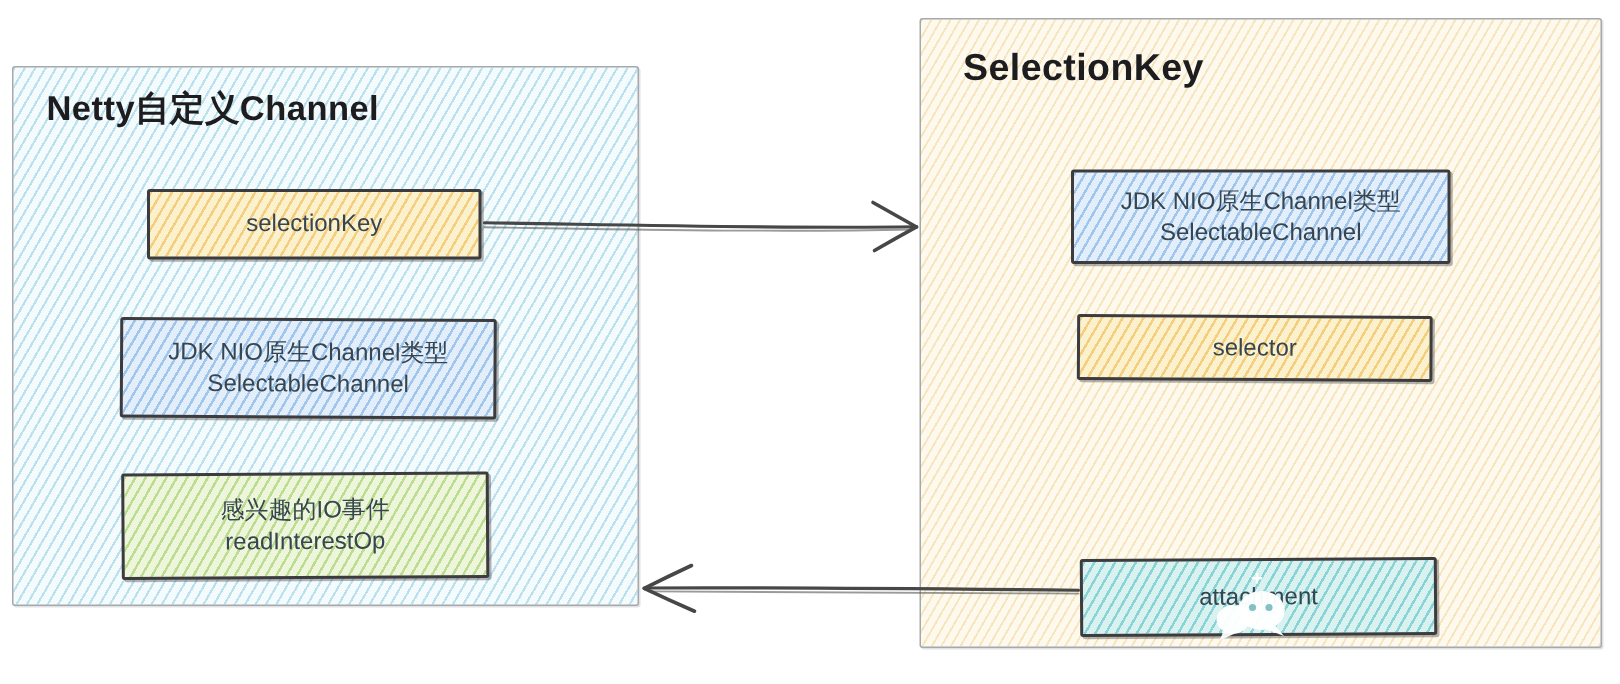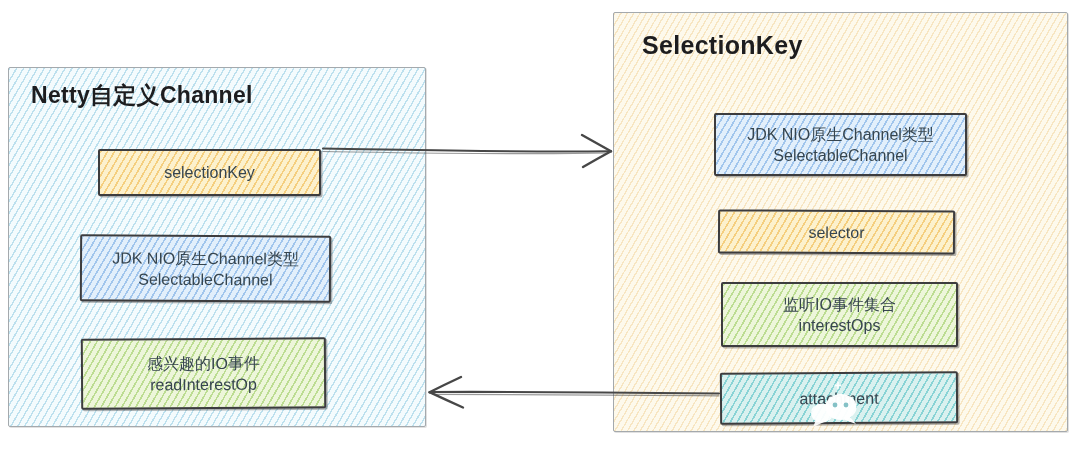--- a/index.html
+++ b/index.html
@@ -112,21 +112,21 @@
                  1px 1px 1px rgba(150,150,150,0.5);
     white-space: nowrap;
     margin-left: 4px;
   }
 </style>
 </head>
 <body>
 
 <div id="stage">
 
-  <div class="panel panel-blue" style="left:8px; top:44px; width:418px; height:360px;margin-top:23px;">
+  <div class="panel panel-blue" style="left:8px; top:44px; width:418px; height:360px;">
     <div class="panel-title" style="left:22px; top:12px; font-size:23px;">Netty自定义Channel</div>
 
     <div class="fbox box-orange" style="left:89px; top:81px; width:223px; height:47px;">
       <div class="line">selectionKey</div>
     </div>
 
     <div class="fbox box-blue tilt-b" style="left:71px; top:167px; width:251px; height:67px;">
       <div class="line">JDK NIO原生Channel类型</div>
       <div class="line">SelectableChannel</div>
     </div>
@@ -142,24 +142,20 @@
 
     <div class="fbox box-blue" style="left:100px; top:100px; width:253px; height:63px;">
       <div class="line">JDK NIO原生Channel类型</div>
       <div class="line">SelectableChannel</div>
     </div>
 
     <div class="fbox box-orange tilt-b" style="left:104px; top:197px; width:237px; height:44px;">
       <div class="line">selector</div>
     </div>
 
-    <div class="fbox box-green" style="left:107px; top:269px; width:237px; height:65px;">
-      <div class="line">监听IO事件集合</div>
-      <div class="line">interestOps</div>
-    </div>
 
     <div class="fbox box-teal tilt-a" style="left:106px; top:359px; width:238px; height:52px;">
       <div class="line">attachment</div>
     </div>
   </div>
 
   <svg id="arrows" viewBox="0 0 1080 456" xmlns="http://www.w3.org/2000/svg">
 
     <g stroke="#474747" fill="none" stroke-linecap="round">
       <path d="M323,148.5 C 420,150 520,152.5 609,151.2" stroke-width="2.1"></path>

